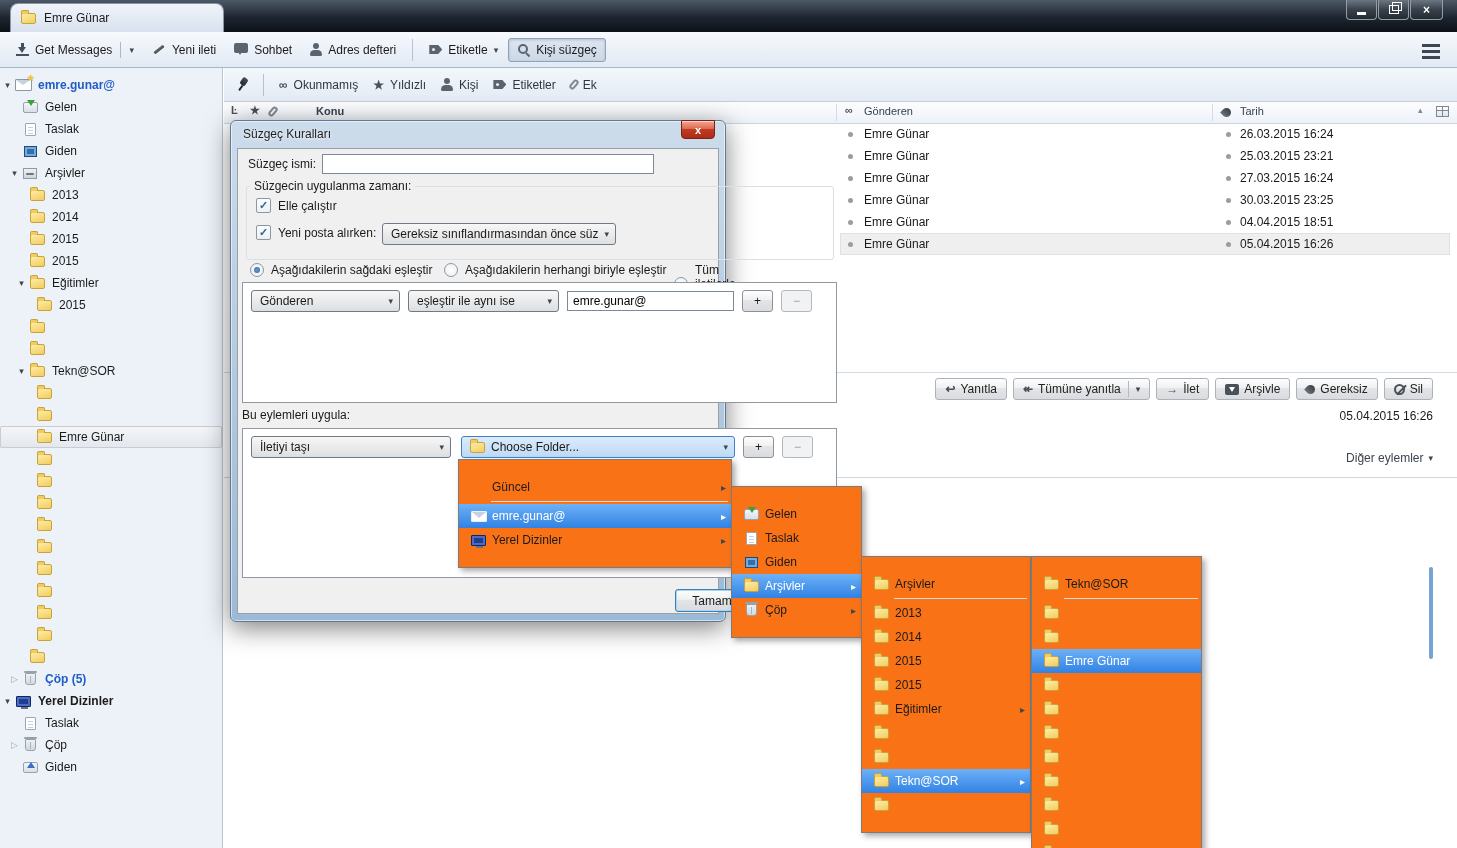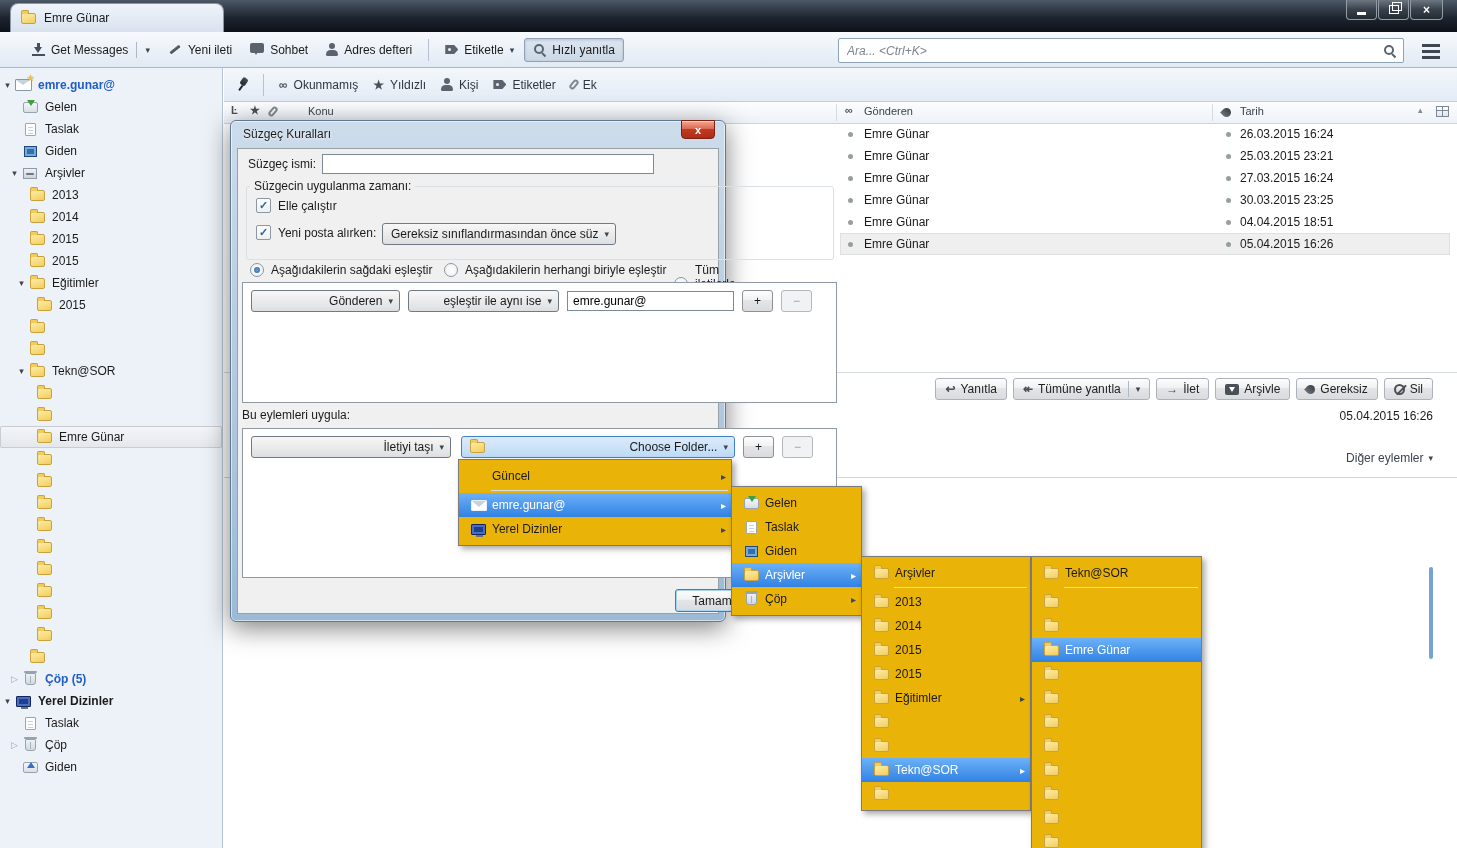--- a/index.html
+++ b/index.html
@@ -16,21 +16,21 @@
   .winbtn{width:29px;height:19px;margin-left:1px;display:flex;align-items:center;justify-content:center;
     background:linear-gradient(#6c7682,#39424c 50%,#232a32);border:1px solid #939ba4;border-top:none;
     border-radius:0 0 4px 4px;color:#fff;font-weight:bold;font-size:12px;}
   .glyph-min{width:9px;height:3px;background:#fff;margin-top:7px;}
   .glyph-restore{width:8px;height:7px;border:1px solid #fff;position:relative;background:transparent;}
   .glyph-restore::before{content:"";position:absolute;left:2px;top:-4px;width:8px;height:7px;border:1px solid #fff;}
 
   
   #toolbar{position:absolute;left:0;top:32px;width:100%;height:36px;box-sizing:border-box;
     background:linear-gradient(#f7fafd,#e1e9f4);border-bottom:1px solid #a9b7c9;
-    display:flex;align-items:center;padding:0 24px;gap:2px;}
+    display:flex;align-items:center;padding:0 8px;gap:2px;}
   .tbtn{display:flex;align-items:center;gap:6px;padding:4px 8px;border-radius:3px;white-space:nowrap;}
   .tbtn.pressed{border:1px solid #8fa2b9;background:linear-gradient(#dde6f0,#ccd8e7);
     box-shadow:inset 0 1px 3px rgba(0,0,0,.18);}
   .tsep{width:1px;height:22px;background:#b6c2d1;margin:0 6px;flex:none;}
   .tsep2{width:1px;height:16px;background:#aeb9c7;margin:0 2px;}
   .ddarrow{font-size:9px;color:#3c4650;}
   #global-search{position:absolute;left:838px;top:6px;width:566px;height:25px;}
   .searchbox{position:relative;width:100%;height:100%;}
   .searchbox input{width:100%;height:100%;box-sizing:border-box;border:1px solid #8fa3b8;border-radius:2px;
     padding:0 30px 0 8px;font:italic 12px "Liberation Sans",sans-serif;color:#444;background:#fff;}
@@ -188,36 +188,36 @@
   .cbrow{position:absolute;display:flex;align-items:center;gap:7px;}
   .cb{width:13px;height:13px;background:linear-gradient(#fdfdfd,#eef1f3);border:1px solid #8b97a3;
     border-radius:2px;display:flex;align-items:center;justify-content:center;
     font-size:11px;font-weight:bold;color:#31699e;flex:none;}
   .radio{width:12px;height:12px;border-radius:50%;border:1px solid #8b97a3;
     background:radial-gradient(#fff,#e9edf0);position:relative;flex:none;}
   .radio.on::after{content:"";position:absolute;left:3px;top:3px;width:6px;height:6px;border-radius:50%;
     background:radial-gradient(#6aa0d8,#2d5f9e);}
   .combo{height:22px;box-sizing:border-box;border:1px solid #707a85;border-radius:3px;
     background:linear-gradient(#f7f7f7,#ececec 45%,#dcdfe2);
-    display:flex;align-items:center;padding:0 6px 0 8px;gap:6px;text-align:right;}
+    display:flex;align-items:center;padding:0 6px 0 8px;gap:6px;}
   .combo .clabel{flex:1;white-space:nowrap;overflow:hidden;}
   .combo .ddarrow{flex:none;}
   .combo.folder{border:1px solid #3f82c4;background:linear-gradient(#dcebfb,#bedaf6);}
   .panel{position:absolute;background:#fff;border:1px solid #8e99a4;}
   .pbtn{width:31px;height:22px;box-sizing:border-box;display:flex;align-items:center;justify-content:center;
     background:linear-gradient(#fdfdfd,#f0f1f2 45%,#e3e5e8 46%,#d9dbde);
     border:1px solid #8e9094;border-radius:3px;}
   .pbtn.dis{color:#9aa0a6;border-color:#b4b8bc;background:#f1f2f3;}
   .okbtn{position:absolute;width:74px;height:23px;box-sizing:border-box;display:flex;align-items:center;
     justify-content:center;background:linear-gradient(#fdfdfd,#f0f1f2 45%,#e3e5e8 46%,#d9dbde);
     border:1px solid #3c7fb1;border-radius:3px;box-shadow:0 0 0 1px #a9d4f2 inset;}
   .okbtn.plain{border:1px solid #8e9094;box-shadow:none;}
 
   
-  .menu{position:absolute;background:#eab308;border:1px solid #7b7b7b;padding:4px 0;box-sizing:border-box;
+  .menu{position:absolute;background:#f97316;border:1px solid #7b7b7b;padding:15px 0;box-sizing:border-box;
     box-shadow:3px 3px 6px rgba(0,0,0,.35);}
   #menu-root{left:458px;top:459px;width:274px;z-index:60;}
   #menu-account{left:731px;top:486px;width:131px;z-index:61;}
   #menu-archives{left:861px;top:556px;width:170px;z-index:62;}
   #menu-teknsor{left:1031px;top:556px;width:171px;z-index:63;}
   .mi{height:24px;display:flex;align-items:center;padding:0 5px 0 6px;}
   .mi .micon{width:27px;display:flex;justify-content:center;flex:none;}
   .mi .mlabel{flex:1;white-space:nowrap;overflow:hidden;}
   .mi .marrow{flex:none;width:10px;text-align:right;font-size:10px;color:#3c4650;}
   .mi.sel{background:linear-gradient(#6db1f7,#3182e4);color:#fff;}
@@ -267,25 +267,21 @@
       <span>Adres defteri</span>
     </div>
     <div class="tsep"></div>
     <div class="tbtn">
       <span class="ic ic-tag"></span>
       <span>Etiketle</span>
       <span class="ddarrow">▾</span>
     </div>
     <div class="tbtn pressed">
       <span class="ic ic-magnifier"></span>
-      <span>Hızlı yanıtla</span>
-    </div>
-    <div id="global-search" class="searchbox">
-      <input placeholder="Ara... &lt;Ctrl+K&gt;" style="">
-      <span class="ic ic-magnifier"></span>
+      <span>Kişi süzgeç</span>
     </div>
     <div id="menu-btn">
       <span class="ic ic-menu"></span>
     </div>
   </div>
 
   <div id="sidebar">
       <div class="trow" style="padding-left: 2px;">
         <span class="tw">▾</span>
         <span class="ticon">
@@ -537,21 +533,21 @@
     <span class="fitem">
       <span class="ic ic-paperclip"></span>
       <span>Ek</span>
     </span>
   </div>
 
   <div id="colheader">
     <span class="abs glyph" style="left:7px;top:2px;">Ŀ</span>
     <span class="abs glyph" style="left:26px;top:2px;">★</span>
     <span class="abs ic ic-paperclip" style="left:46px;top:4px;"></span>
-    <span class="abs" style="left:84px;">Konu</span>
+    <span class="abs" style="left:92px;font-weight:bold;">Konu</span>
     <span class="colsep" style="left:612px;"></span>
     <span class="abs glyph" style="left:621px;top:2px;">∞</span>
     <span class="abs" style="left:640px;">Gönderen</span>
     <span class="colsep" style="left:988px;"></span>
     <span class="abs ic ic-flame" style="left:998px;top:6px;"></span>
     <span class="abs" style="left:1016px;">Tarih</span>
     <span class="abs" style="left:1194px;color:#7f8c9a;font-size:9px;">▴</span>
     <span class="abs ic ic-colpicker" style="left:1212px;top:4px;"></span>
   </div>
 

